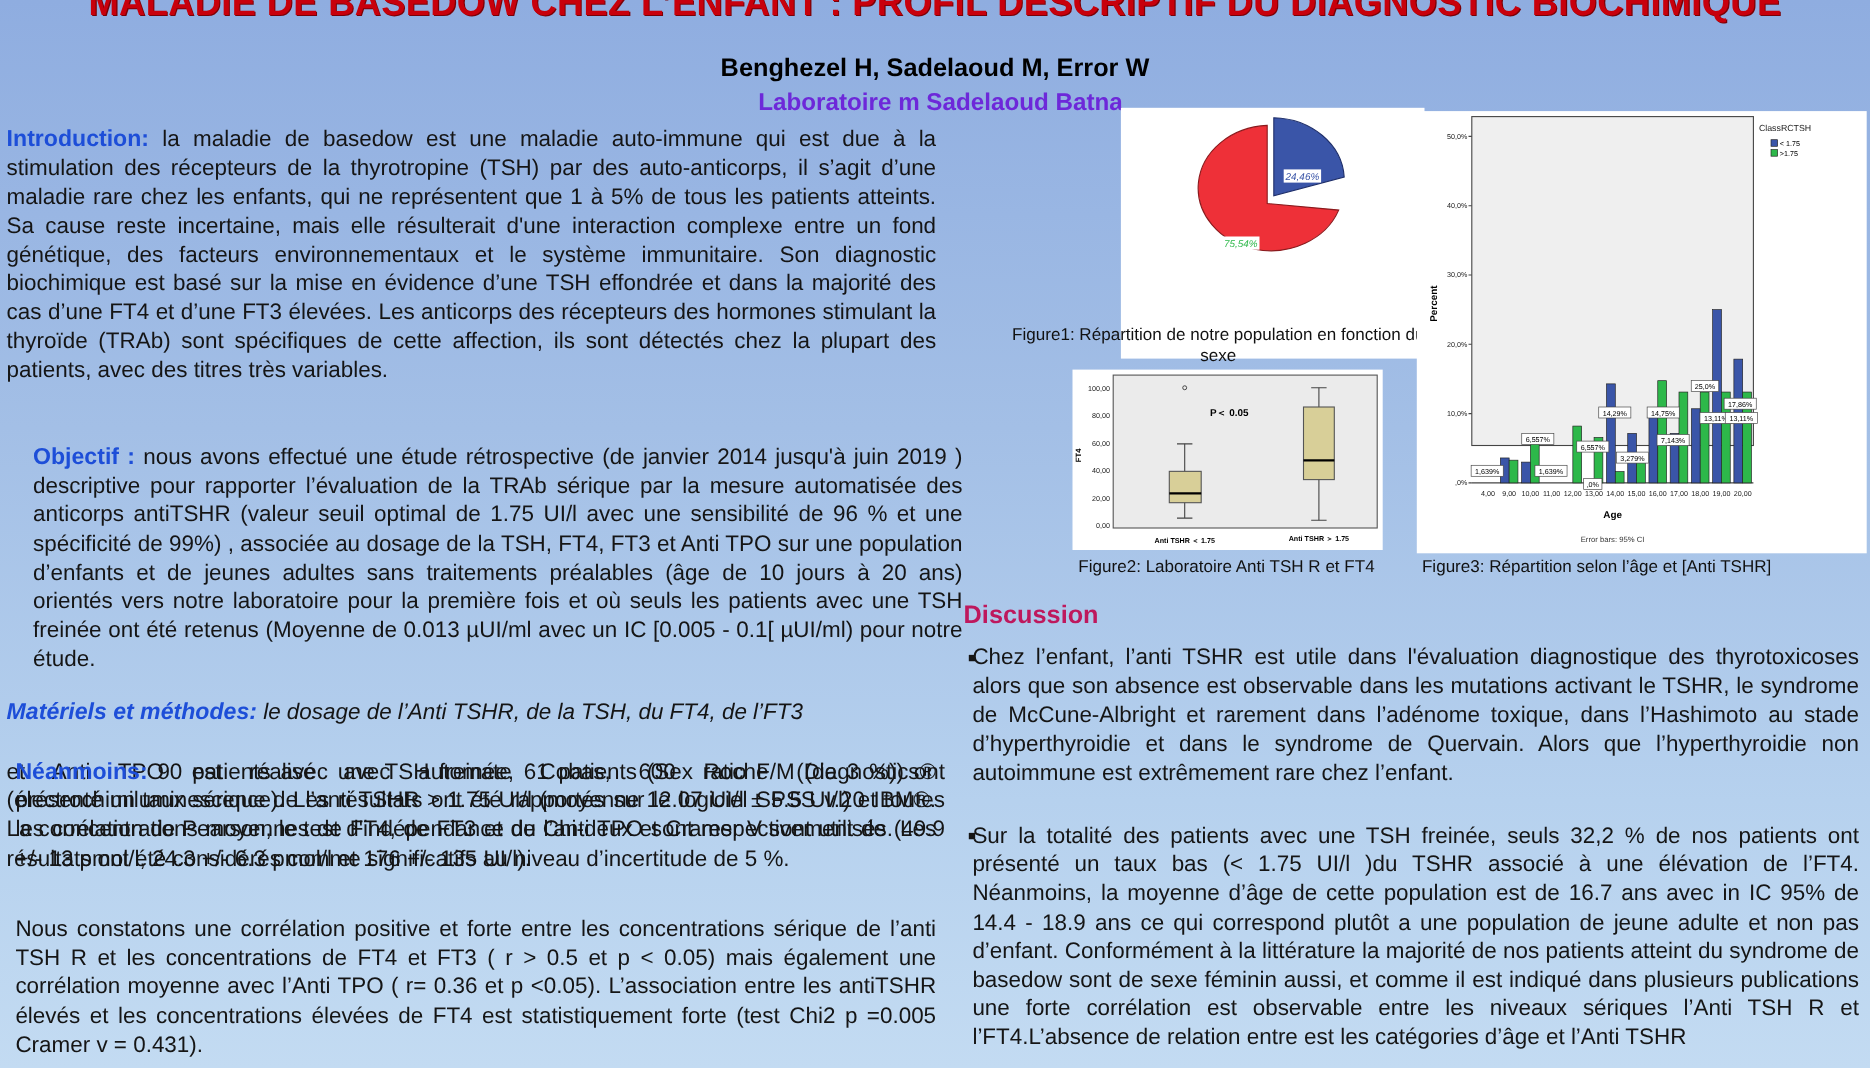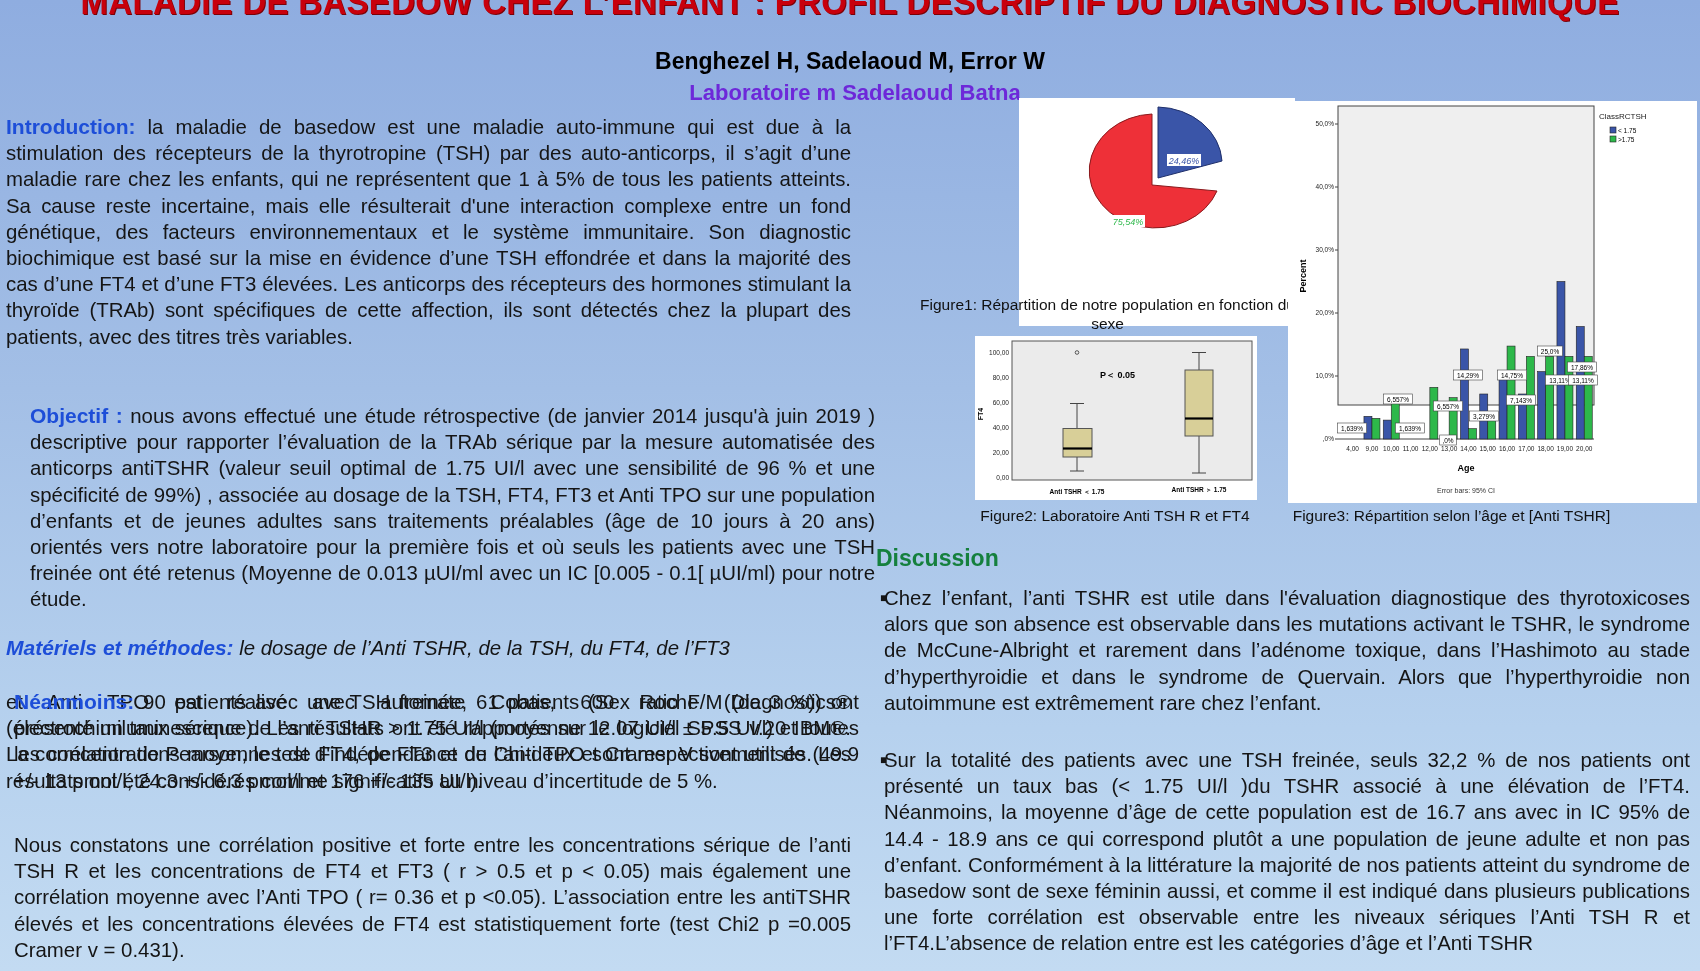--- a/index.html
+++ b/index.html
@@ -21,21 +21,21 @@
   .para{
     font-size:20.4px;line-height:26.2px;text-align:justify;color:#151515;
   }
   .para .head{color:#1d4ed8;font-weight:bold;font-size:21px;}
   .left-col{left:6px;width:845px;}
   .overlap{left:6px;width:845px;top:685px;}
   .overlap .layer{position:absolute;left:0;top:0;width:845px;}
   .res-layer{left:8px !important;}
   .fig-box{background:#fff;}
   .caption{font-size:15.5px;color:#111;text-align:center;line-height:19px;}
-  .disc-head{left:876px;top:545px;color:#15803d;font-weight:bold;font-size:23px;}
+  .disc-head{left:876px;top:545px;color:#be185d;font-weight:bold;font-size:23px;}
   .bullet{left:880px;width:810px;}
   .bullet .mark{position:absolute;left:0;top:0;font-size:12px;line-height:26px;}
   .bullet .btext{margin-left:4px;}
   svg text{font-family:"Liberation Sans",sans-serif;}
 </style>
 </head>
 <body>
 
 <div class="abs title">MALADIE DE BASEDOW CHEZ L’ENFANT : PROFIL DESCRIPTIF DU DIAGNOSTIC BIOCHIMIQUE</div>
 <div class="abs authors">Benghezel H, Sadelaoud M, Error W</div>

